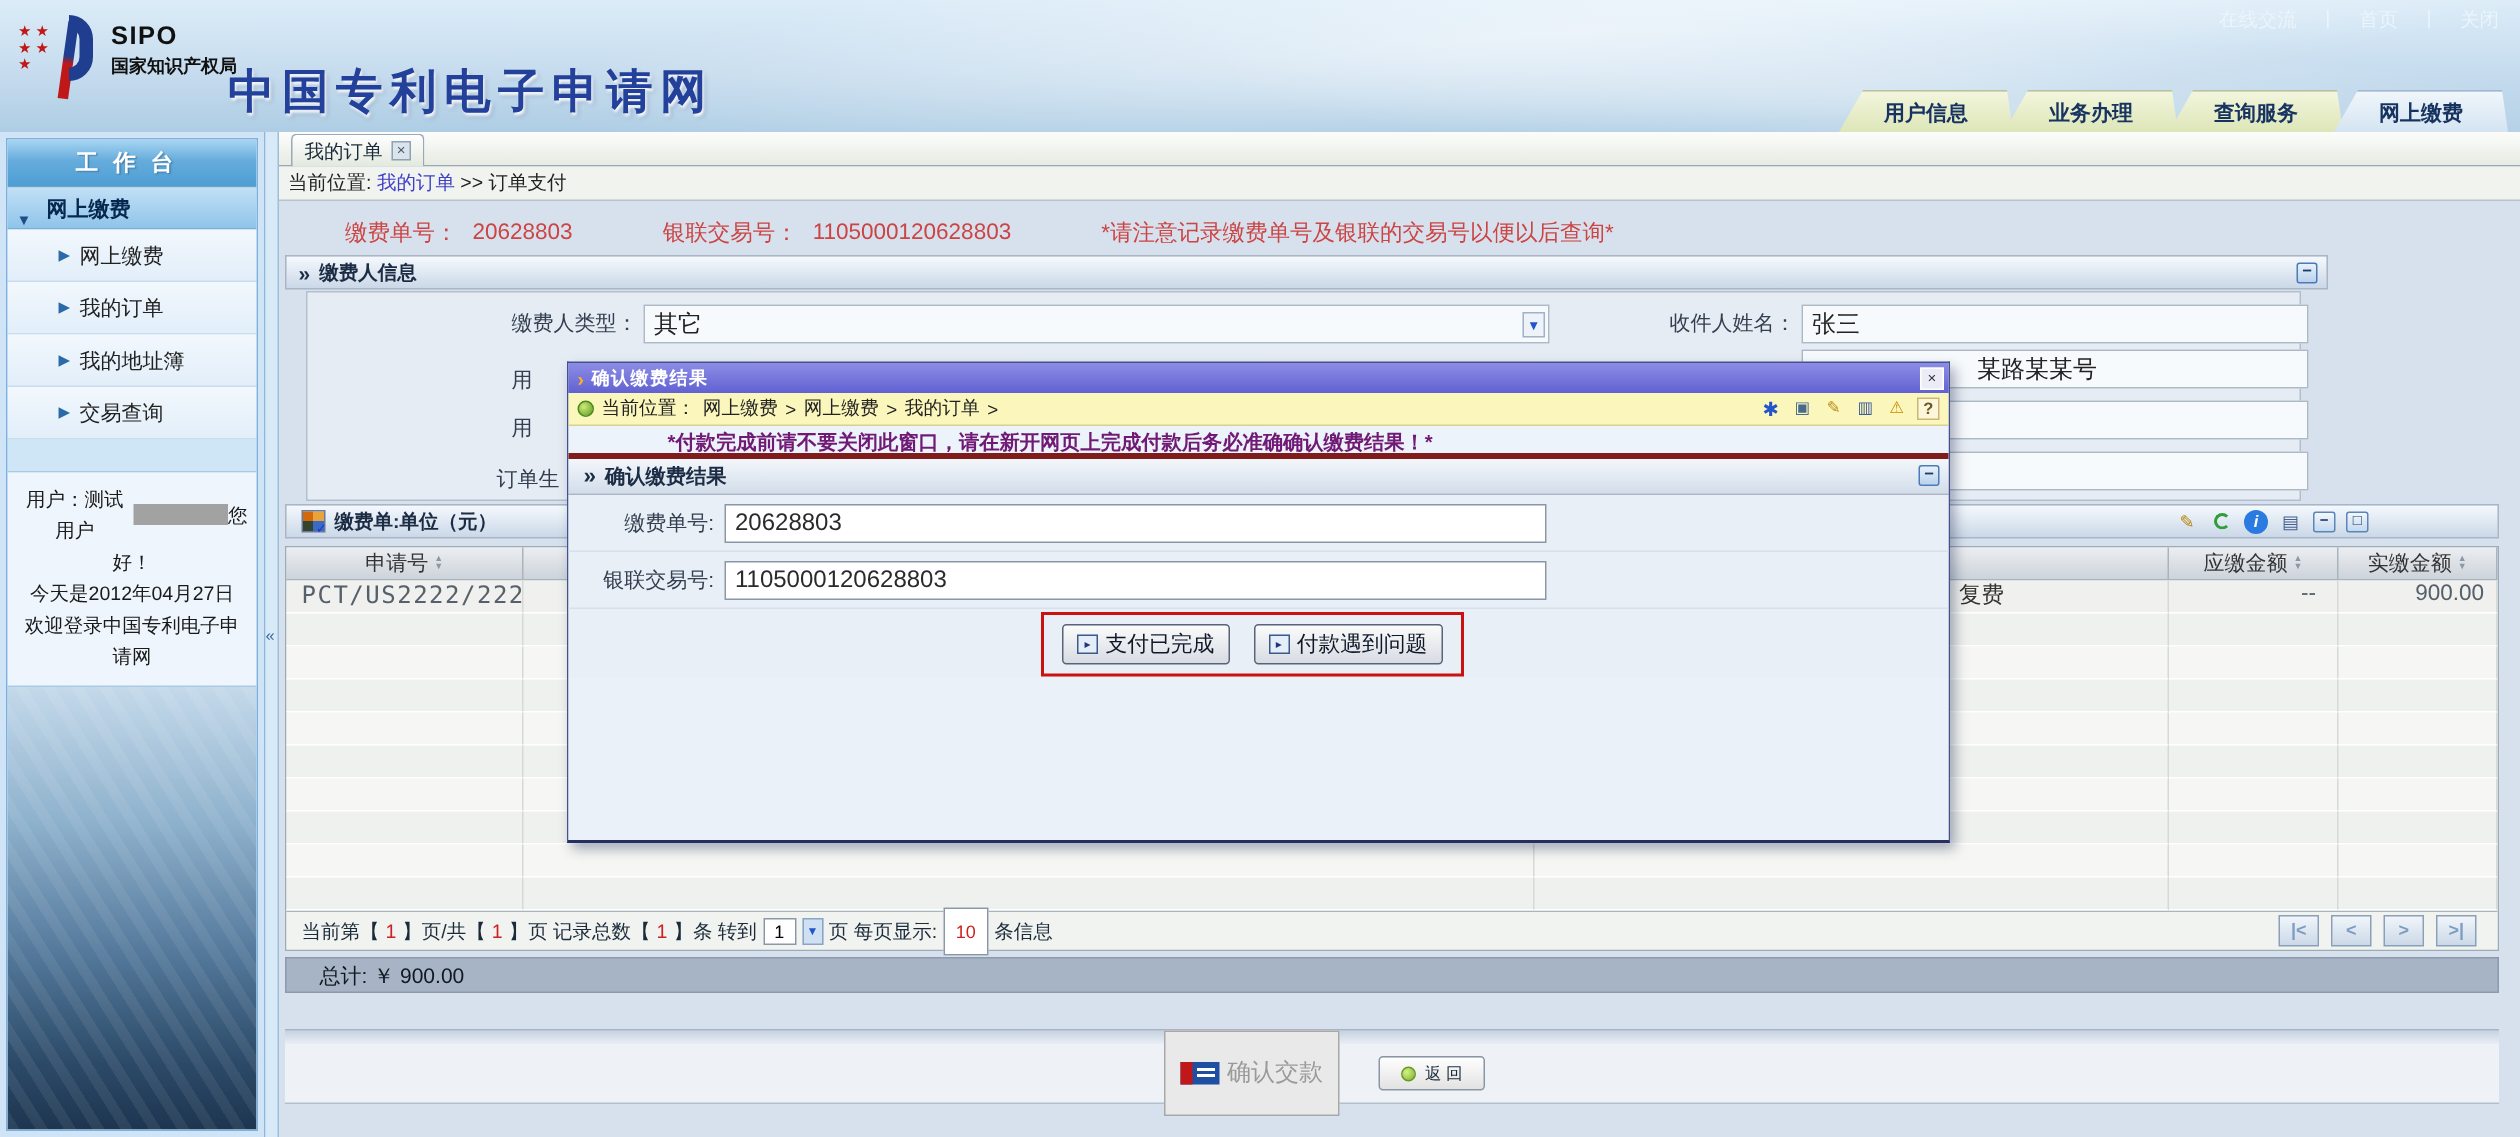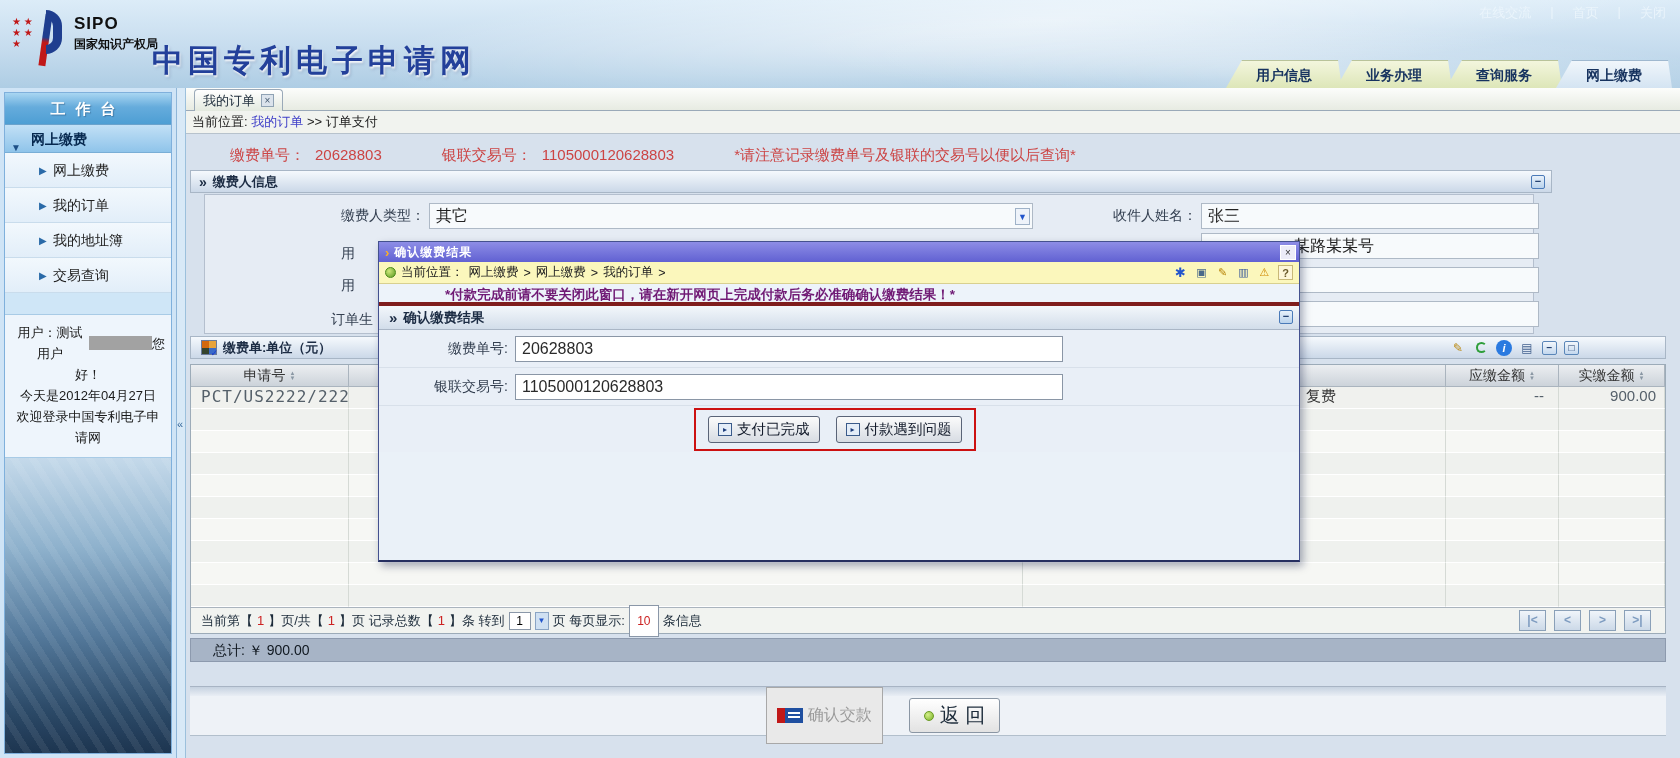--- a/index.html
+++ b/index.html
@@ -141,21 +141,21 @@
   .footdiv { position:absolute; left:4px; top:598px; width:1476px; height:10px;
              background:linear-gradient(180deg,#c6d2e0,#e9eef5); border-top:1px solid #a8b4c4; }
   .footbar { position:absolute; left:4px; top:608px; width:1476px; height:40px; background:#eef2f7;
              border-bottom:1px solid #b2bfcc; display:flex; align-items:center; justify-content:center; gap:26px; padding-right:90px; }
   .btn-confirm { display:flex; align-items:center; gap:5px; background:#e9e9e9; border:1px solid #a8a8a8;
                  padding:17px 10px; font-size:16px; color:#9a9a9a; cursor:pointer; }
   .up-badge { width:26px; height:15px; background:#1f4fa0; position:relative; }
   .up-badge:before { content:""; position:absolute; left:0; top:0; width:8px; height:15px; background:#c01818; }
   .up-badge:after { content:""; position:absolute; right:3px; top:4px; width:12px; height:2px; background:#fff; box-shadow:0 4px 0 #fff; }
   .btn-back { display:flex; align-items:center; gap:6px; background:linear-gradient(180deg,#ffffff,#e2e2e2);
-              border:1px solid #8a96a4; border-radius:3px; padding:3px 14px; font-size:20px; color:#1c2b3a; cursor:pointer; }
+              border:1px solid #8a96a4; border-radius:3px; padding:3px 14px; font-size:11px; color:#1c2b3a; cursor:pointer; }
   .green-dot { width:10px; height:10px; border-radius:50%; background:radial-gradient(circle at 35% 35%, #d6f08a, #7ab22a); border:1px solid #6a9a22; }
 
   
   .dialog { position:absolute; left:378px; top:241px; width:922px; height:321px; z-index:50;
             border:1px solid #44518f; border-bottom:2px solid #252f60; box-shadow:3px 4px 8px rgba(10,20,60,.35);
             display:flex; flex-direction:column; background:#eaf1f8; }
   .dlg-title { height:20px; background:linear-gradient(180deg,#8d8de6 0%,#6161d2 100%); display:flex; align-items:center;
                padding:0 3px 0 6px; }
   .dlg-title .arr { color:#ffb020; font-size:13px; font-weight:bold; margin-right:5px; }
   .dlg-title .txt { color:#fff; font-size:12px; font-weight:bold; letter-spacing:1px; }
@@ -173,21 +173,21 @@
   .di.monitor { color:#3a5a9a; }
   .di.warn { color:#d08800; }
   .di.help { color:#6a5a2a; background:#fdf6d8; border:1px solid #c8b878; font-weight:bold; }
   .dlg-warn { height:22px; background:#edf3fa; font-size:13.5px; font-weight:bold; color:#701a75; line-height:22px;
               padding-left:66px; border-bottom:4px solid #7f1d1d; }
   .dlg-sechdr { height:24px; background:linear-gradient(180deg,#f3f7fb 0%,#d2ddea 100%); border-bottom:1px solid #aab6c6;
                 display:flex; align-items:center; font-size:13.5px; font-weight:bold; color:#1c2c44; position:relative; }
   .dlg-sechdr .arr { margin:0 6px 0 10px; font-size:15px; }
   .dlg-sechdr .minus-btn { top:4px; }
   .dlg-row { height:38px; display:flex; align-items:center; background:#e9eff7; border-bottom:1px solid #d8e0ea; }
-  .dlg-label { width:97px; text-align:right; font-size:14px; color:#333f50;margin-left:32px; }
+  .dlg-label { width:97px; text-align:right; font-size:14px; color:#333f50; }
   .dlg-input { margin-left:7px; width:548px; height:26px; border:1px solid #8a96a6; background:#fff; font-size:16px;
                color:#2a2a2a; padding:0 6px; font-family:"Liberation Sans","DejaVu Sans",sans-serif; }
   .dlg-btnrow { height:46px; display:flex; align-items:center; padding-left:315px; background:#e9eff7; }
   .red-box { display:inline-flex; gap:16px; padding:6px 12px; border:2px solid #cc1111; }
   .dlg-btn { display:flex; align-items:center; gap:5px; height:27px; padding:0 9px; font-size:14.5px; color:#101828;
              background:linear-gradient(180deg,#fbfbfb,#d7dce3); border:1px solid #5a6478; border-radius:3px; cursor:pointer; }
   .win-ico { width:14px; height:13px; background:#e4edf8; border:1px solid #3a5a8a; color:#1a3a7a; font-size:8px;
              line-height:11px; text-align:center; }
   .dlg-fill { flex:1; background:#eaf1f8; }
 </style>
@@ -299,21 +299,21 @@
       <div class="pf-field" style="left:224px;top:8px;width:604px;height:26px;" data-interactable="true">
         <span data-interactable="false">其它</span>
         <span class="dd-arrow" data-interactable="true">▼</span>
       </div>
       <div class="pf-label" style="left:832px;top:12px;width:160px;" data-interactable="false">收件人姓名：</div>
       <div class="pf-field" style="left:996px;top:8px;width:338px;height:26px;" data-interactable="true">
         <span data-interactable="false">张三</span>
       </div>
       <div class="pf-label" style="left:136px;top:50px;width:30px;text-align:left;" data-interactable="false">用</div>
       <div class="pf-field" style="left:996px;top:38px;width:338px;height:26px;" data-interactable="true">
-        <span style="margin-left:86px;" data-interactable="false">某路某某号</span>
+        <span style="margin-left:110px;" data-interactable="false">某路某某号</span>
       </div>
       <div class="pf-label" style="left:136px;top:82px;width:30px;text-align:left;" data-interactable="false">用</div>
       <div class="pf-field" style="left:996px;top:72px;width:338px;height:26px;" data-interactable="true"></div>
       <div class="pf-label" style="left:126px;top:116px;width:60px;text-align:left;" data-interactable="false">订单生</div>
       <div class="pf-field" style="left:996px;top:106px;width:338px;height:26px;" data-interactable="true"></div>
     </div>
 
     <div class="sec-hdr" id="order-hdr" data-interactable="false">
       <span class="grid-ico" data-interactable="false"></span>
       <span data-interactable="false">缴费单:单位（元）</span>

